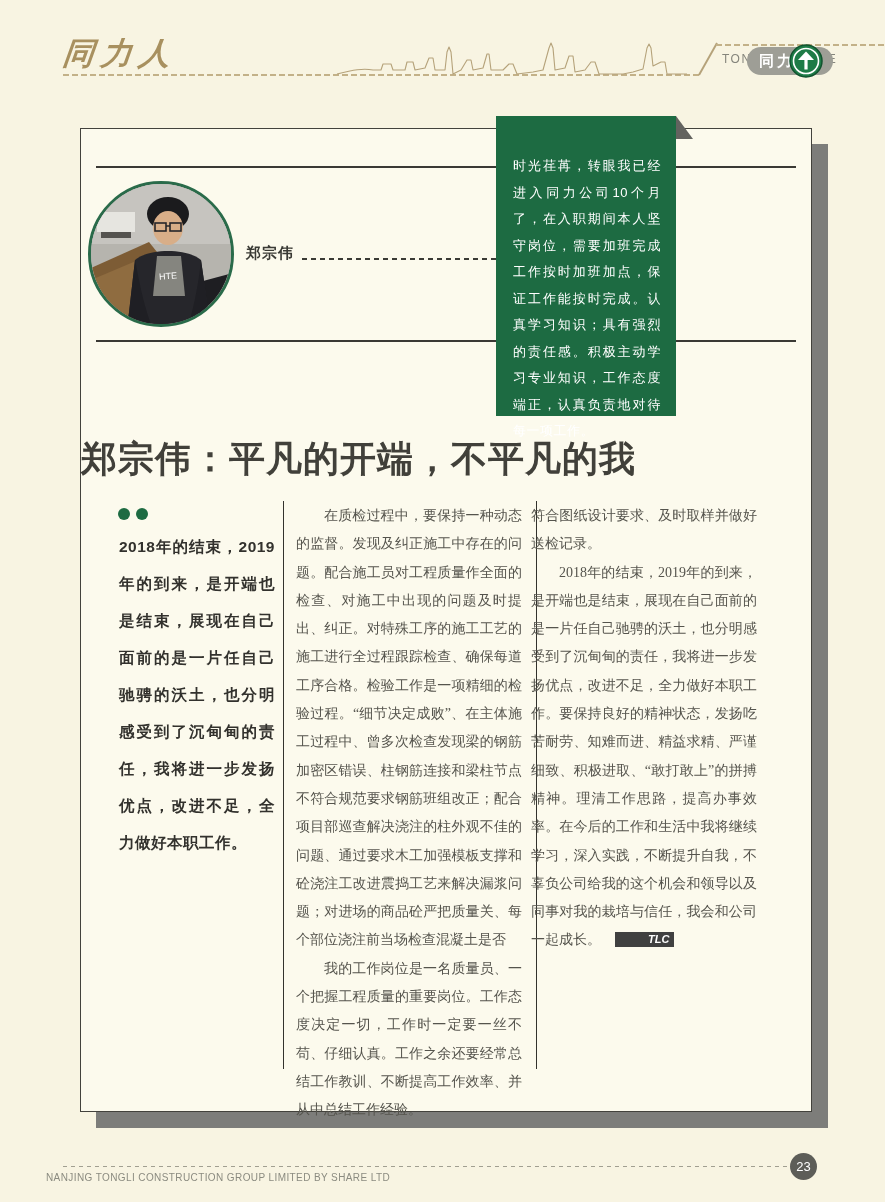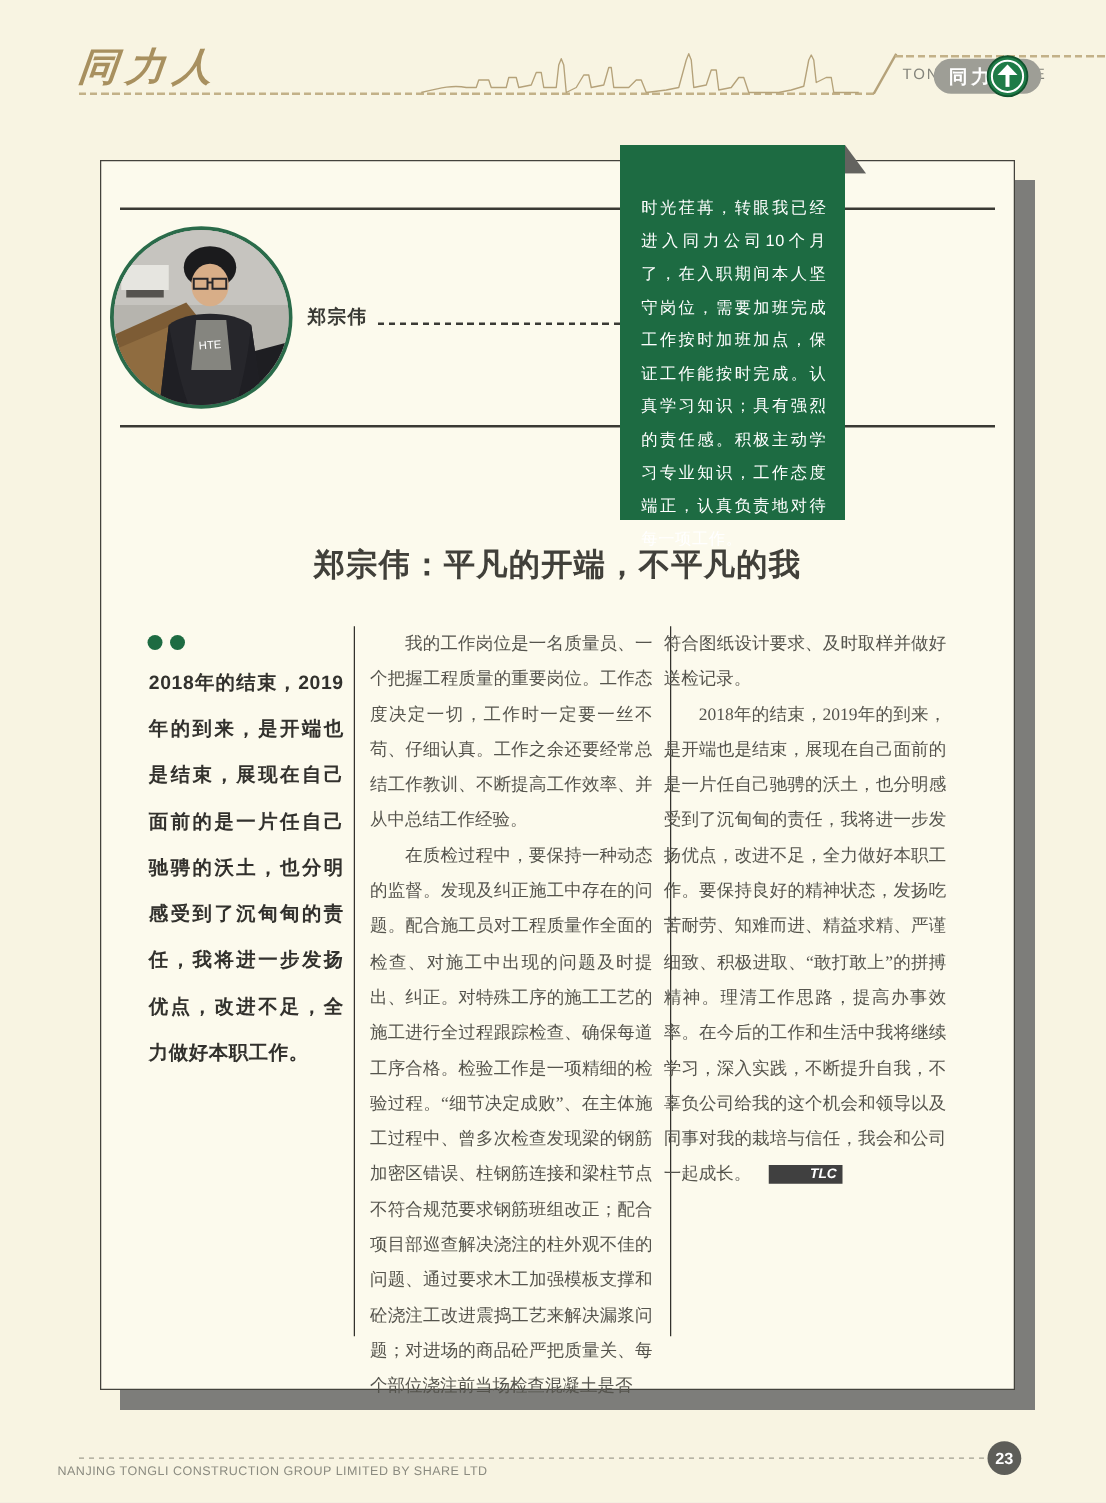--- a/index.html
+++ b/index.html
@@ -76,23 +76,23 @@
     color:#ffffff; font-size:13px; line-height:26.5px; text-align:justify;
     font-weight:500; letter-spacing:0.5px;
   }
   .green-fold {
     position:absolute; right:-17px; top:0; width:17px; height:23px;
     background:#63635f; clip-path:polygon(0 0,100% 100%,0 100%);
   }
   
   .article-title {
     position:absolute; left:0; top:306px; width:100%;
-    text-align:center;
+    text-align:left;
     font-family:"Liberation Serif","DejaVu Serif",serif;
-    font-weight:900; font-size:25px; color:#41403a; letter-spacing:1px;
+    font-weight:900; font-size:36px; color:#41403a; letter-spacing:1px;
   }
   
   .dots { position:absolute; left:37px; top:379px; display:flex; gap:6px; }
   .dots span { width:12px; height:12px; border-radius:50%; background:#1d6b42; display:block; }
   .col-left {
     position:absolute; left:38px; top:399px; width:156px;
     font-size:15.5px; font-weight:bold; color:#32312d;
     line-height:37px; text-align:justify; letter-spacing:0.5px;
   }
   .vrule { position:absolute; top:372px; width:1px; height:568px; background:#33322d; }
@@ -119,21 +119,21 @@
   }
   .footer-company {
     position:absolute; left:46px; top:1172px;
     font-size:10px; color:#8b8b80; letter-spacing:0.4px;
   }
   .page-circle {
     position:absolute; left:790px; top:1153px; width:27px; height:27px;
     border-radius:50%; background:#5d5d58;
     display:flex; align-items:center; justify-content:center;
   }
-  .page-circle span { color:#fff; font-size:13px; font-weight:bold; }
+  .page-circle span { color:#fff; font-size:13px; font-weight:normal; }
 </style>
 </head>
 <body>
 
 <div class="canvas">
 
   <div class="masthead-logo">同力人</div>
   <div class="masthead-rule-left"></div>
 
   <svg class="skyline" width="368" height="40" viewBox="0 0 368 40">
@@ -201,22 +201,22 @@
         <span></span>
         <span></span>
       </div>
     <div class="col-left">
       <p>2018年的结束，2019年的到来，是开端也是结束，展现在自己面前的是一片任自己驰骋的沃土，也分明感受到了沉甸甸的责任，我将进一步发扬优点，改进不足，全力做好本职工作。</p>
     </div>
 
     <div class="vrule vrule-1"></div>
 
     <div class="col-body col-mid">
+      <p class="indent">在质检过程中，要保持一种动态的监督。发现及纠正施工中存在的问题。配合施工员对工程质量作全面的检查、对施工中出现的问题及时提出、纠正。对特殊工序的施工工艺的施工进行全过程跟踪检查、确保每道工序合格。检验工作是一项精细的检验过程。“细节决定成败”、在主体施工过程中、曾多次检查发现梁的钢筋加密区错误、柱钢筋连接和梁柱节点不符合规范要求钢筋班组改正；配合项目部巡查解决浇注的柱外观不佳的问题、通过要求木工加强模板支撑和砼浇注工改进震捣工艺来解决漏浆问题；对进场的商品砼严把质量关、每个部位浇注前当场检查混凝土是否</p>
       <p class="indent">我的工作岗位是一名质量员、一个把握工程质量的重要岗位。工作态度决定一切，工作时一定要一丝不苟、仔细认真。工作之余还要经常总结工作教训、不断提高工作效率、并从中总结工作经验。</p>
-      <p class="indent">在质检过程中，要保持一种动态的监督。发现及纠正施工中存在的问题。配合施工员对工程质量作全面的检查、对施工中出现的问题及时提出、纠正。对特殊工序的施工工艺的施工进行全过程跟踪检查、确保每道工序合格。检验工作是一项精细的检验过程。“细节决定成败”、在主体施工过程中、曾多次检查发现梁的钢筋加密区错误、柱钢筋连接和梁柱节点不符合规范要求钢筋班组改正；配合项目部巡查解决浇注的柱外观不佳的问题、通过要求木工加强模板支撑和砼浇注工改进震捣工艺来解决漏浆问题；对进场的商品砼严把质量关、每个部位浇注前当场检查混凝土是否</p>
     </div>
 
     <div class="vrule vrule-2"></div>
 
     <div class="col-body col-right">
       <p>符合图纸设计要求、及时取样并做好送检记录。</p>
       <p class="indent"><span>2018年的结束，2019年的到来，是开端也是结束，展现在自己面前的是一片任自己驰骋的沃土，也分明感受到了沉甸甸的责任，我将进一步发扬优点，改进不足，全力做好本职工作。要保持良好的精神状态，发扬吃苦耐劳、知难而进、精益求精、严谨细致、积极进取、“敢打敢上”的拼搏精神。理清工作思路，提高办事效率。在今后的工作和生活中我将继续学习，深入实践，不断提升自我，不辜负公司给我的这个机会和领导以及同事对我的栽培与信任，我会和公司一起成长。</span><span class="tlc-badge">TLC</span></p>
     </div>
 
   </div>

